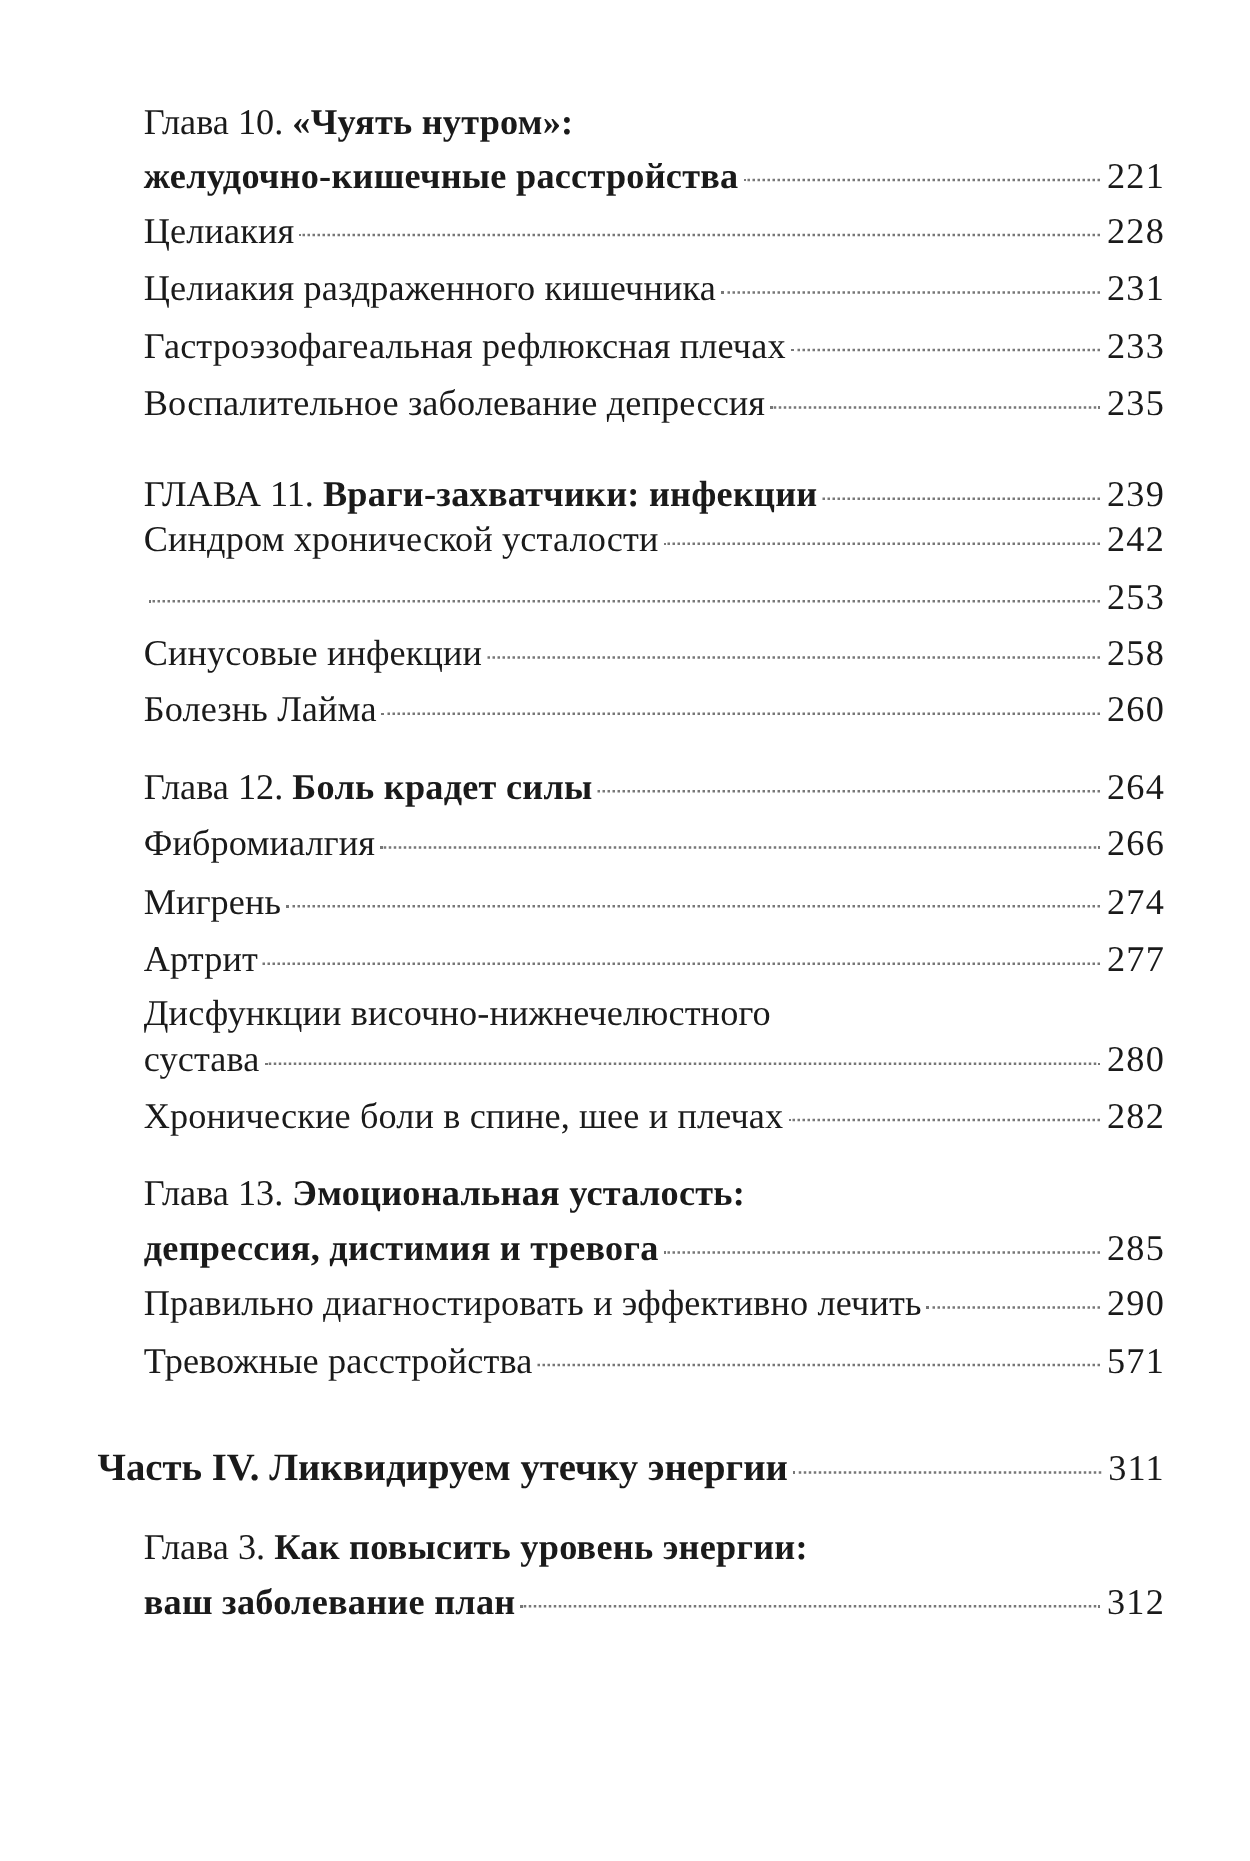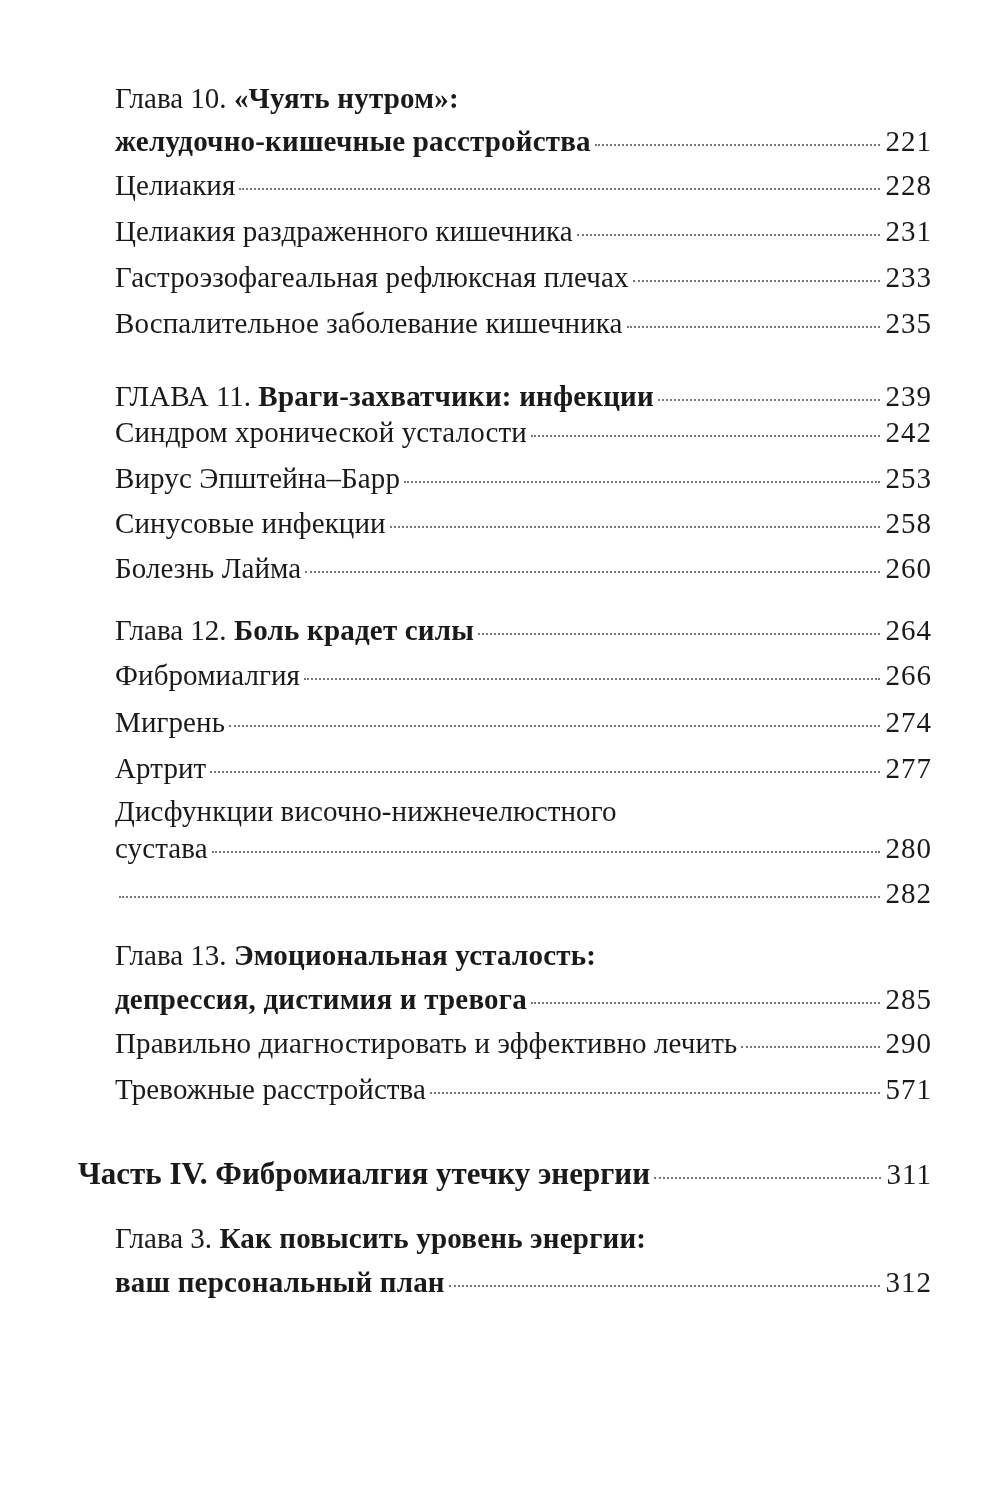--- a/index.html
+++ b/index.html
@@ -56,40 +56,39 @@
     <span class="label">Целиакия раздраженного кишечника</span>
     <span class="leader"></span>
     <span class="page">231</span>
   </div>
   <div class="line indent sub" style="top:259px">
     <span class="label">Гастроэзофагеальная рефлюксная плечах</span>
     <span class="leader"></span>
     <span class="page">233</span>
   </div>
   <div class="line indent sub" style="top:305px">
-    <span class="label">Воспалительное заболевание кишечника</span>
+    <span class="label">Воспалительное заболевание депрессия</span>
     <span class="leader"></span>
     <span class="page">235</span>
   </div>
 
   <div class="line indent" style="top:378px">
     <span class="label">
       <span class="b">ГЛАВА 11.</span>
       <span class="chap-title">Враги-захватчики: инфекции</span>
     </span>
     <span class="leader"></span>
     <span class="page">239</span>
   </div>
   <div class="line indent sub" style="top:414px">
     <span class="label">Синдром хронической усталости</span>
     <span class="leader"></span>
     <span class="page">242</span>
   </div>
   <div class="line indent sub" style="top:460px">
-    <span class="label">Вирус Эпштейна–Барр</span>
     <span class="leader"></span>
     <span class="page">253</span>
   </div>
   <div class="line indent sub" style="top:505px">
     <span class="label">Синусовые инфекции</span>
     <span class="leader"></span>
     <span class="page">258</span>
   </div>
   <div class="line indent sub" style="top:550px">
     <span class="label">Болезнь Лайма</span>
@@ -122,20 +121,21 @@
   </div>
   <div class="line indent sub" style="top:793px">
     <span class="label">Дисфункции височно-нижнечелюстного</span>
   </div>
   <div class="line indent sub" style="top:830px">
     <span class="label">сустава</span>
     <span class="leader"></span>
     <span class="page">280</span>
   </div>
   <div class="line indent sub" style="top:875px">
+    <span class="label">Хронические боли в спине, шее и плечах</span>
     <span class="leader"></span>
     <span class="page">282</span>
   </div>
 
   <div class="line indent" style="top:937px">
     <span class="label">
       <span class="b">Глава 13.</span>
       <span class="chap-title">Эмоциональная усталость:</span>
     </span>
   </div>
@@ -149,30 +149,30 @@
     <span class="leader"></span>
     <span class="page">290</span>
   </div>
   <div class="line indent sub" style="top:1071px">
     <span class="label">Тревожные расстройства</span>
     <span class="leader"></span>
     <span class="page">571</span>
   </div>
 
   <div class="line part" style="top:1156px">
-    <span class="label part-title">Часть IV. Фибромиалгия утечку энергии</span>
+    <span class="label part-title">Часть IV. Ликвидируем утечку энергии</span>
     <span class="leader"></span>
     <span class="page">311</span>
   </div>
 
   <div class="line indent" style="top:1220px">
     <span class="label">
       <span class="b">Глава 3.</span>
       <span class="chap-title">Как повысить уровень энергии:</span>
     </span>
   </div>
   <div class="line indent" style="top:1264px">
-    <span class="label chap-title">ваш персональный план</span>
+    <span class="label chap-title">ваш заболевание план</span>
     <span class="leader"></span>
     <span class="page">312</span>
   </div>
 
 </div>
 
 </body></html>

